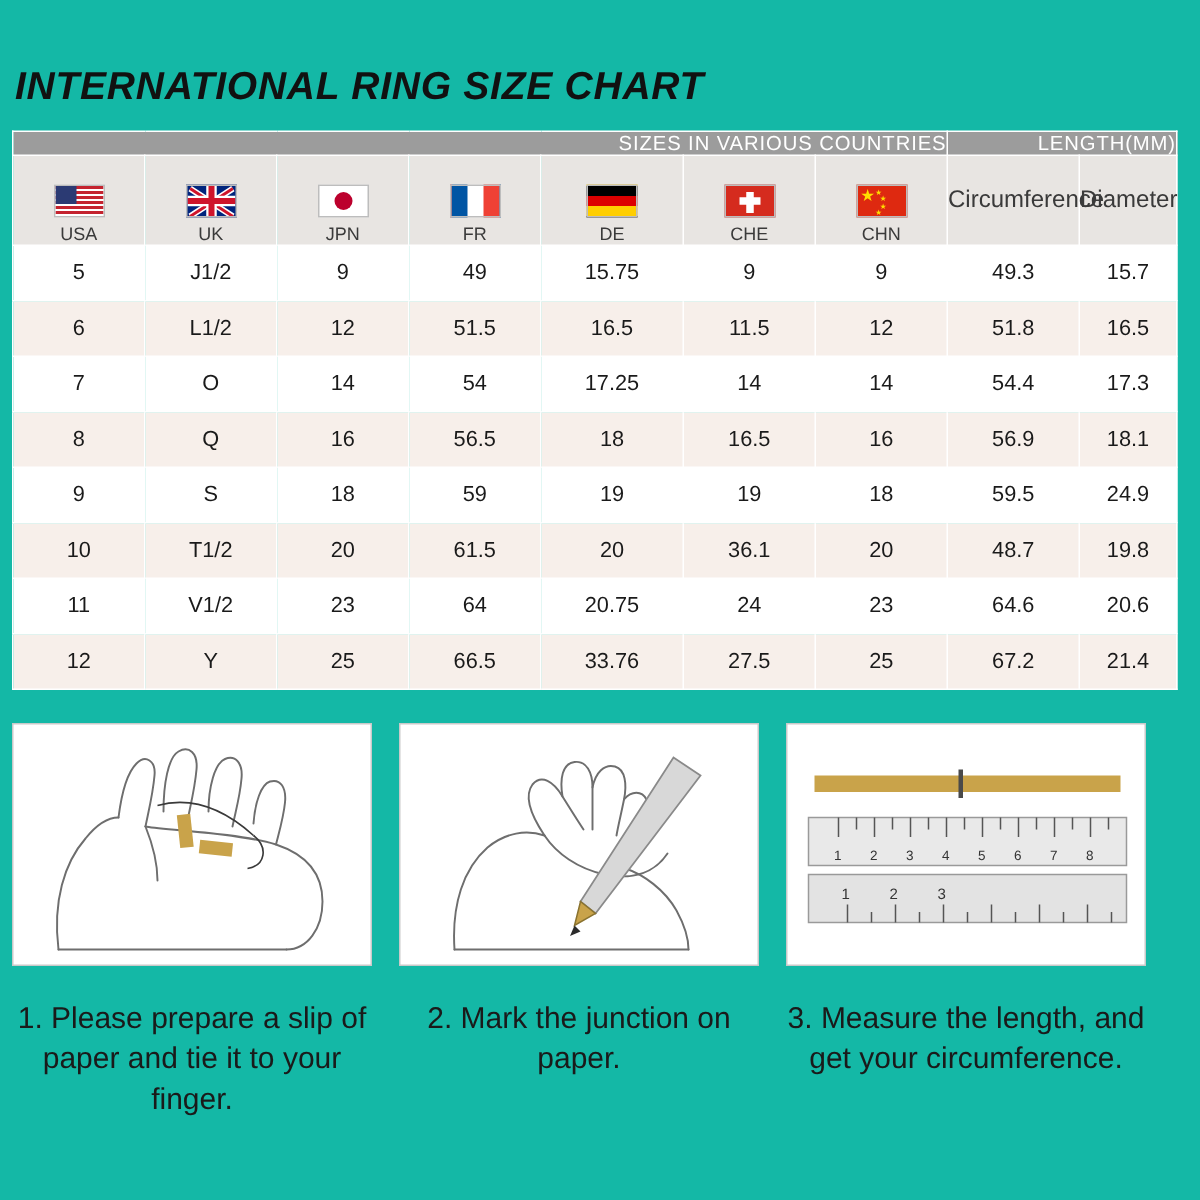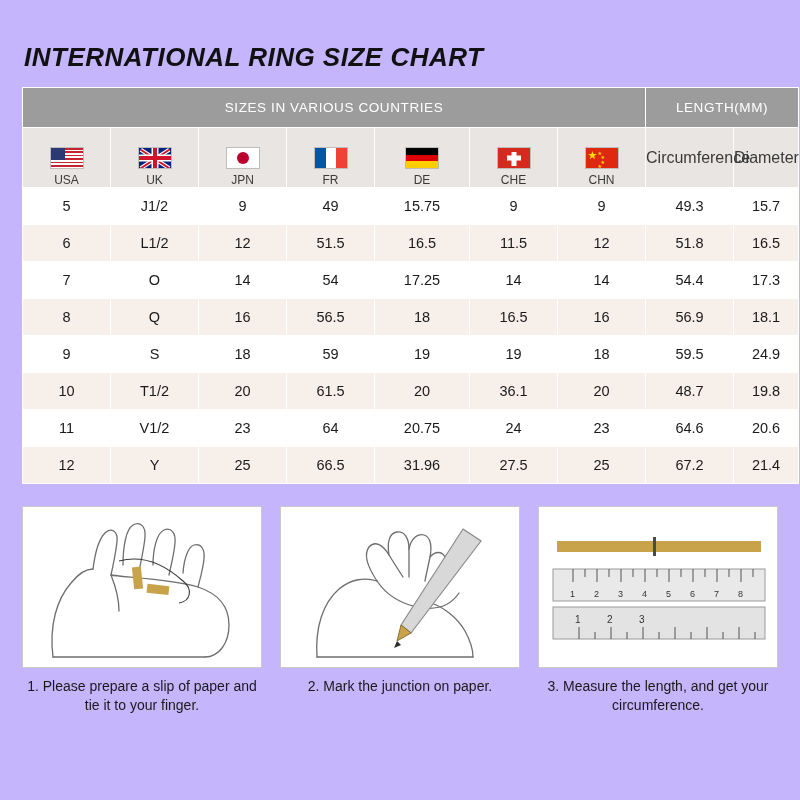--- a/index.html
+++ b/index.html
@@ -5,22 +5,22 @@
   * { box-sizing: border-box; }
   html, body {
     margin: 0; padding: 0;
     width: 800px; height: 800px;
     background: #ffffff;
     font-family: "Liberation Sans", sans-serif;
   }
   .page {
     width: 800px; height: 800px;
     position: relative;
-    background: #c4b5fd;
-    padding: 0 22px;
+    background: #14b8a6;
+    padding: 0 8px;
   }
   .title {
     font-size: 26px;
     font-weight: bold;
     font-style: italic;
     letter-spacing: 0.5px;
     color: #111111;
     padding-top: 42px;
     padding-bottom: 14px;
     padding-left: 2px;
@@ -32,22 +32,22 @@
   }
   table.chart td, table.chart th {
     border: 1px solid #ffffff;
     padding: 0;
   }
   .grp-head {
     background: #9c9c9c;
     color: #ffffff;
     font-size: 13.5px;
     letter-spacing: 0.6px;
-    text-align: center;
-    height: 40px;
+    text-align: right;
+    height: 16px;
     font-weight: normal;
   }
   .flag-row td {
     background: #e8e5e2;
     height: 60px;
     text-align: center;
     vertical-align: bottom;
     padding-bottom: 5px;
   }
   .flag-row td.len {
@@ -157,23 +157,23 @@
   }
   .step { width: 240px; }
   .step-img {
     width: 240px; height: 162px;
     border: 1px solid #c9c9c9;
     background: #ffffff;
     position: relative;
     overflow: hidden;
   }
   .step-cap {
-    margin-top: 9px;
+    margin-top: 22px;
     text-align: center;
-    font-size: 14px;
+    font-size: 20px;
     color: #1a1a1a;
     line-height: 1.35;
   }
 </style>
 </head>
 <body>
 
 <div class="page">
 
   <div class="title">INTERNATIONAL RING SIZE CHART</div>
@@ -344,21 +344,21 @@
       <td>24</td>
       <td>23</td>
       <td>64.6</td>
       <td>20.6</td>
     </tr>
     <tr class="data alt">
       <td>12</td>
       <td>Y</td>
       <td>25</td>
       <td>66.5</td>
-      <td>31.96</td>
+      <td>33.76</td>
       <td>27.5</td>
       <td>25</td>
       <td>67.2</td>
       <td>21.4</td>
     </tr>
   </tbody>
     </table>
 
   <div class="steps">
 

